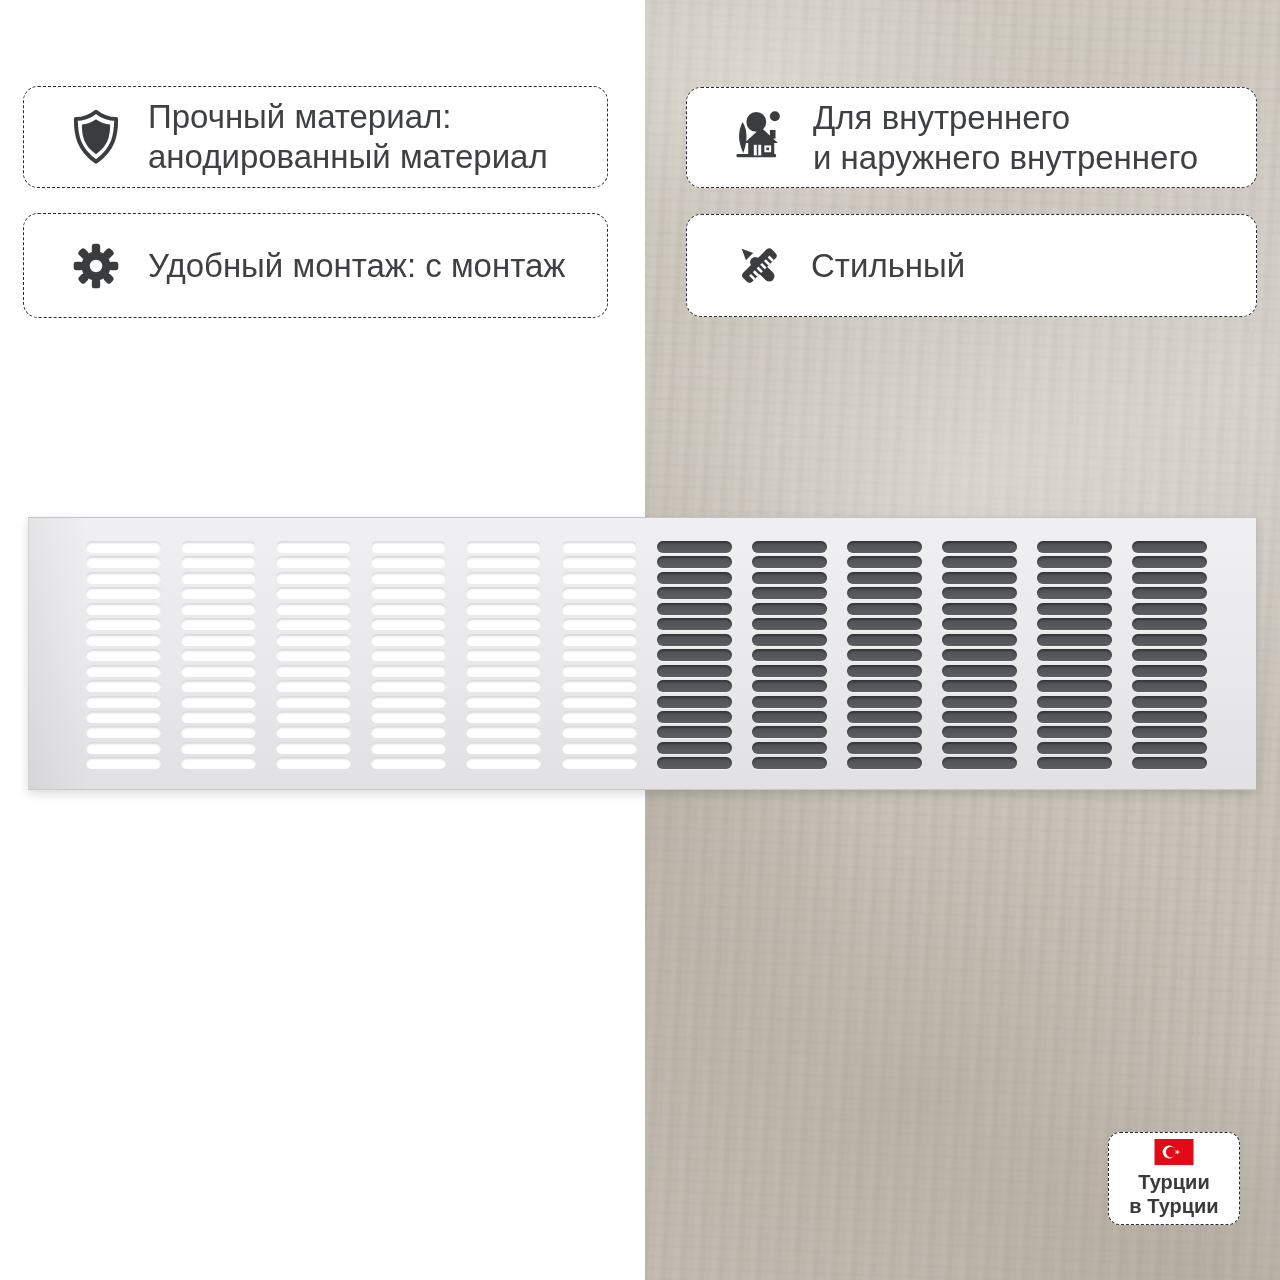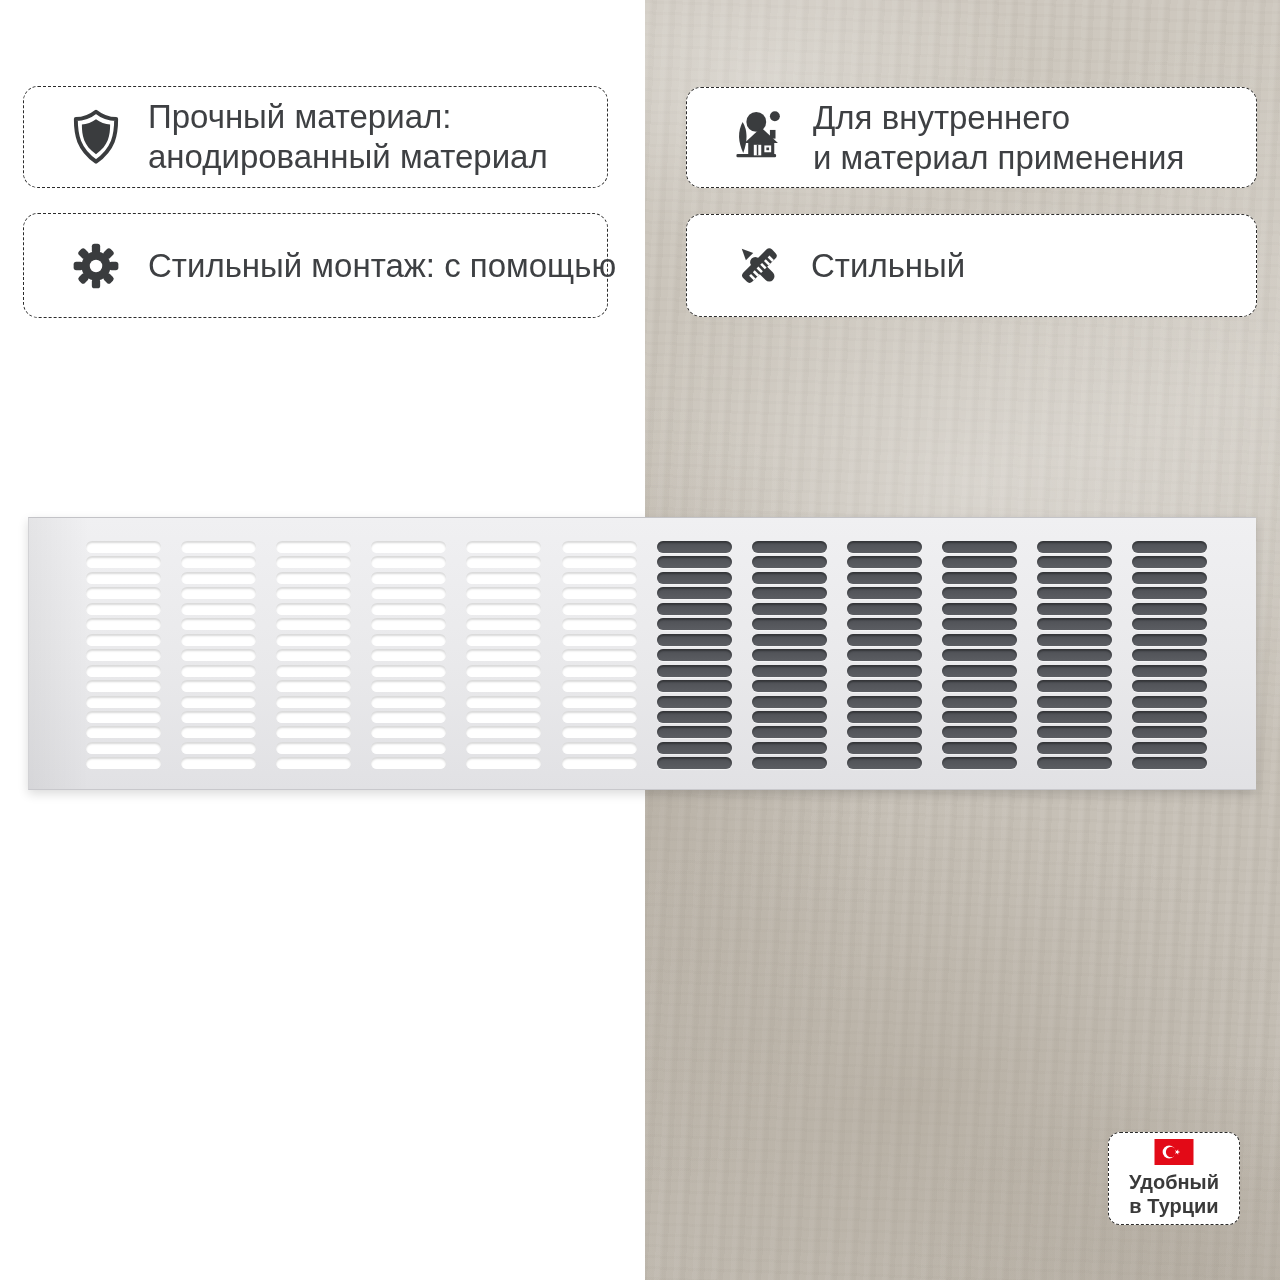--- a/index.html
+++ b/index.html
@@ -95,21 +95,21 @@
           <rect x="42" y="7" width="16" height="18" rx="5" transform="rotate(180 50 50)"></rect>
           <rect x="42" y="7" width="16" height="18" rx="5" transform="rotate(225 50 50)"></rect>
           <rect x="42" y="7" width="16" height="18" rx="5" transform="rotate(270 50 50)"></rect>
           <rect x="42" y="7" width="16" height="18" rx="5" transform="rotate(315 50 50)"></rect>
           <circle cx="50" cy="50" r="28"></circle>
         </g>
         <circle cx="50" cy="50" r="12" fill="#ffffff"></circle>
       </svg>
     </span>
     <div class="feature-text">
-      <div>Стильный монтаж: с помощью</div>
+      <div>Удобный монтаж: с монтаж</div>
     </div>
   </div>
 
   <div class="feature-box fb3">
     <span class="feature-icon">
       <svg width="62" height="62" viewBox="0 0 100 100">
         <g fill="#3a3c3e">
           <circle cx="44" cy="24" r="16"></circle>
           <circle cx="74" cy="15" r="8"></circle>
           <path d="M22 24 Q34 44 23 74 Q10 46 22 24 Z"></path>
@@ -119,21 +119,21 @@
           <rect x="12" y="76" width="64" height="5" rx="2"></rect>
         </g>
         <rect x="40" y="61" width="12" height="17" fill="#ffffff"></rect>
         <rect x="44.8" y="61" width="2.4" height="17" fill="#3a3c3e"></rect>
         <rect x="57" y="62" width="11" height="11" fill="#ffffff"></rect>
         <rect x="60.3" y="65.3" width="4.4" height="4.4" fill="#3a3c3e"></rect>
       </svg>
     </span>
     <div class="feature-text">
       <div>Для внутреннего</div>
-      <div>и материал применения</div>
+      <div>и наружнего внутреннего</div>
     </div>
   </div>
 
   <div class="feature-box fb4">
     <span class="feature-icon">
       <svg width="58" height="58" viewBox="0 0 100 100">
         <g transform="rotate(45 50 50)" fill="#3a3c3e">
           <polygon points="8,50 27,41 27,59"></polygon>
           <rect x="32" y="41" width="52" height="18" rx="9"></rect>
         </g>
@@ -339,18 +339,18 @@
   <div class="made-in-badge">
     <span class="flag">
       <svg width="40" height="26" viewBox="0 0 120 80">
         <rect width="120" height="80" fill="#e30a17"></rect>
         <circle cx="45" cy="40" r="20" fill="#ffffff"></circle>
         <circle cx="51" cy="40" r="16" fill="#e30a17"></circle>
         <polygon fill="#ffffff" points="79,40 72.9,42.1 72.8,48.6 68.9,43.4 62.7,45.3 66.4,40 62.7,34.7 68.9,36.6 72.8,31.4 72.9,37.9"></polygon>
       </svg>
     </span>
     <div class="made-in-text">
-      <div>Удобный</div>
+      <div>Турции</div>
       <div>в Турции</div>
     </div>
   </div>
 
 </div>
 
 </body></html>

